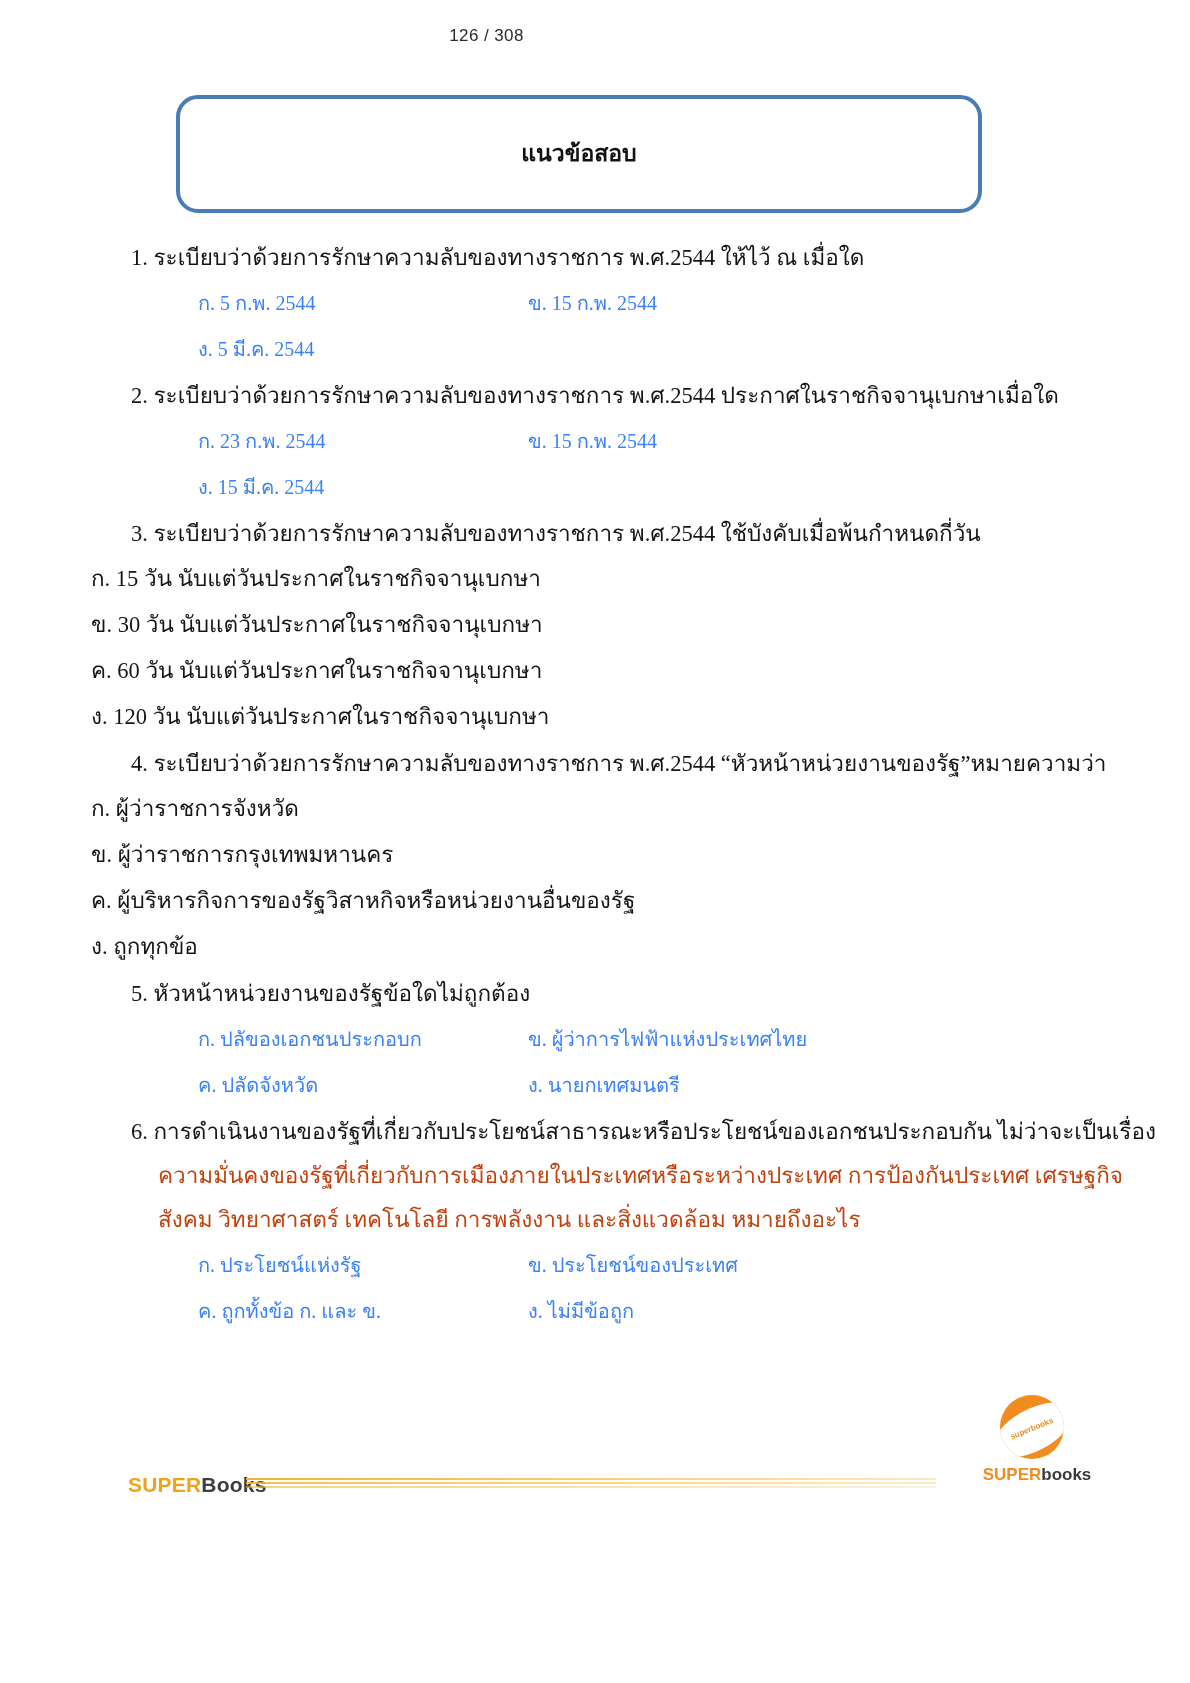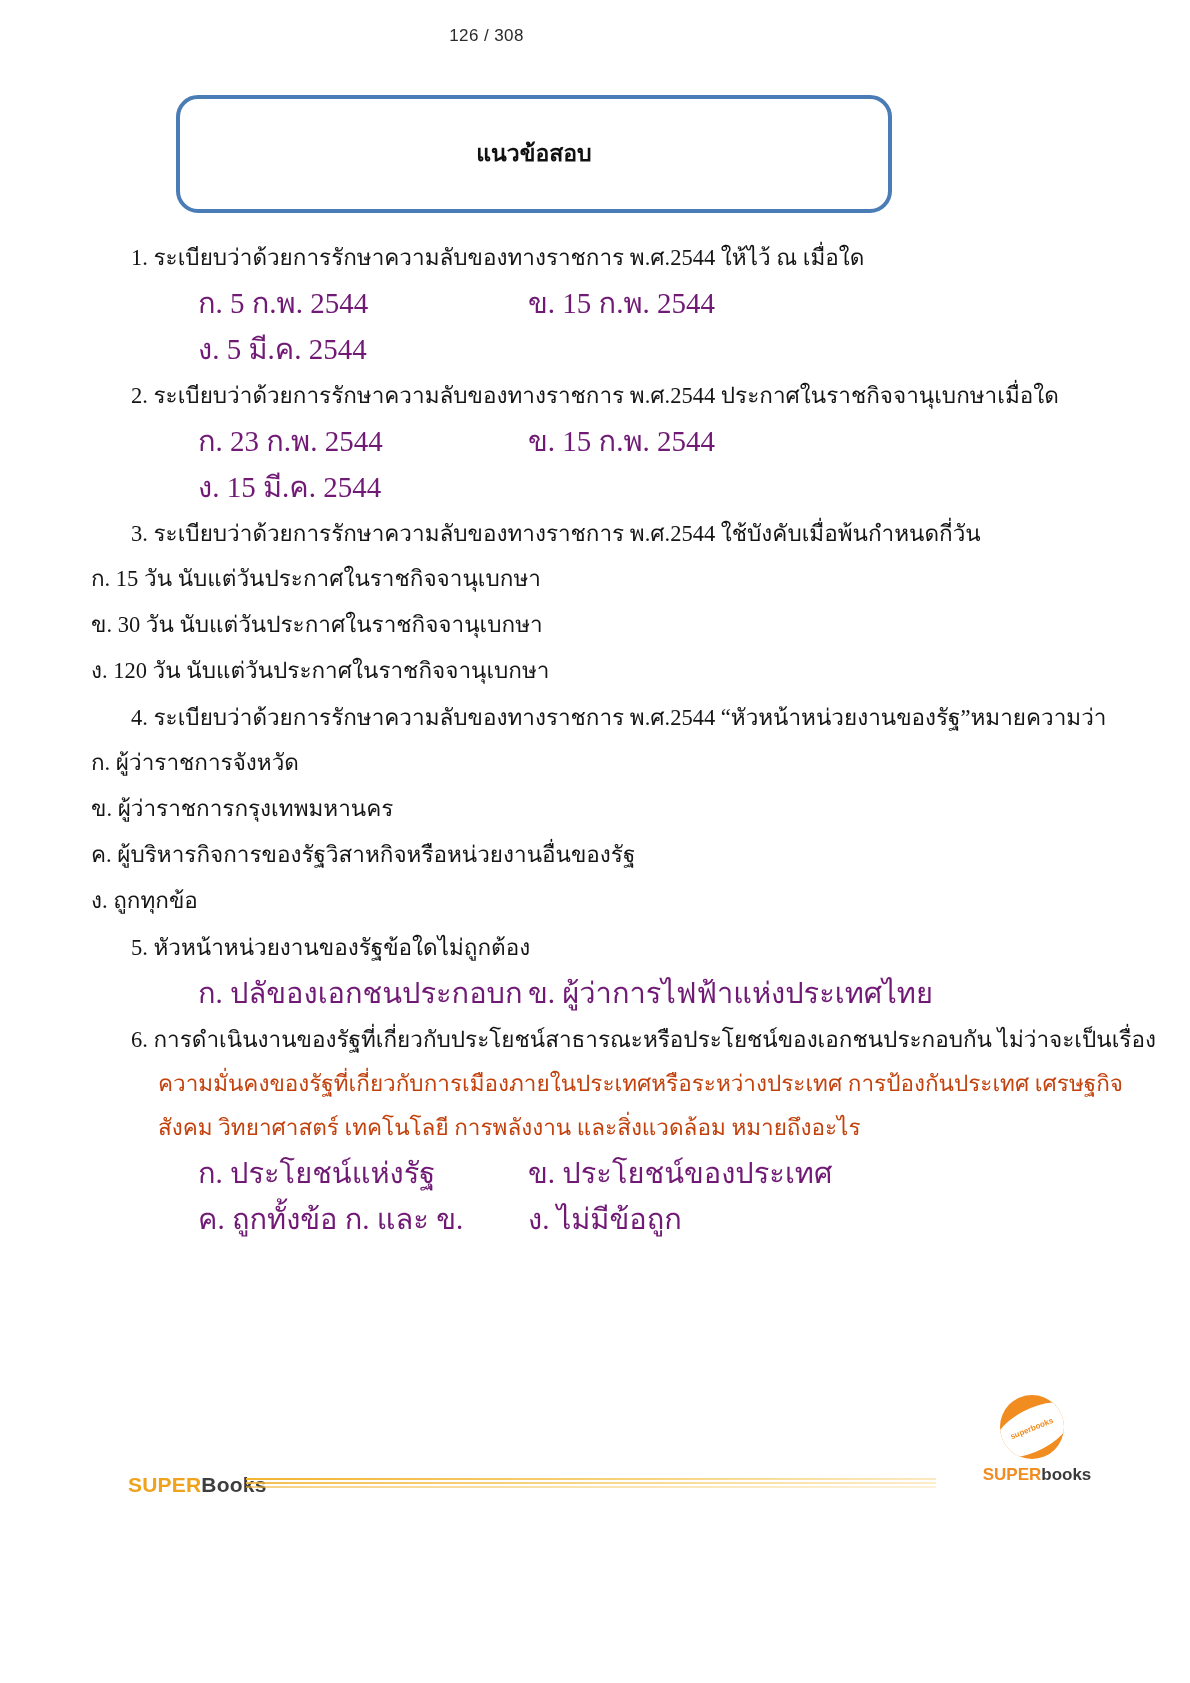--- a/index.html
+++ b/index.html
@@ -27,21 +27,21 @@
     font-size: 17px;
     color: #2b2b2b;
     letter-spacing: 0.4px;
   }
 
   
   .title-box {
     position: absolute;
     left: 176px;
     top: 95px;
-    width: 716px;
+    width: 806px;
     height: 118px;
     border: 4px solid #4a7cb5;
     border-radius: 22px;
     box-sizing: border-box;
     background: #ffffff;
   }
   .title-inner {
     position: absolute;
     left: 0;
     top: 0;
@@ -90,22 +90,22 @@
   }
 
   
   .choices-2col {
     padding-left: 198px;
     display: block;
   }
   .choice-row {
     display: flex;
     line-height: 46px;
-    font-size: 29px;
-    color: #701a75;
+    font-size: 20px;
+    color: #3b82f6;
   }
   .choice-col {
     width: 330px;
     flex: 0 0 330px;
     white-space: nowrap;
   }
 
   
   .choices-1col {
     padding-left: 91px;
@@ -241,40 +241,45 @@
         <div class="choice-col">ง. 15 มี.ค. 2544</div>
       </div>
     </div>
   </div>
 
   <div class="q-block">
     <div class="q-stem">3. ระเบียบว่าด้วยการรักษาความลับของทางราชการ พ.ศ.2544 ใช้บังคับเมื่อพ้นกำหนดกี่วัน</div>
     <div class="choices-1col">
       <div class="choice-single">ก. 15 วัน  นับแต่วันประกาศในราชกิจจานุเบกษา</div>
       <div class="choice-single">ข. 30 วัน  นับแต่วันประกาศในราชกิจจานุเบกษา</div>
+      <div class="choice-single">ค. 60 วัน  นับแต่วันประกาศในราชกิจจานุเบกษา</div>
       <div class="choice-single">ง. 120 วัน  นับแต่วันประกาศในราชกิจจานุเบกษา</div>
     </div>
   </div>
 
   <div class="q-block">
     <div class="q-stem">4. ระเบียบว่าด้วยการรักษาความลับของทางราชการ พ.ศ.2544 “หัวหน้าหน่วยงานของรัฐ”หมายความว่า</div>
     <div class="choices-1col">
       <div class="choice-single">ก. ผู้ว่าราชการจังหวัด</div>
       <div class="choice-single">ข. ผู้ว่าราชการกรุงเทพมหานคร</div>
       <div class="choice-single">ค. ผู้บริหารกิจการของรัฐวิสาหกิจหรือหน่วยงานอื่นของรัฐ</div>
       <div class="choice-single">ง. ถูกทุกข้อ</div>
     </div>
   </div>
 
   <div class="q-block">
     <div class="q-stem">5. หัวหน้าหน่วยงานของรัฐข้อใดไม่ถูกต้อง</div>
     <div class="choices-2col">
       <div class="choice-row">
         <div class="choice-col">ก. ปลัของเอกชนประกอบก</div>
         <div class="choice-col">ข. ผู้ว่าการไฟฟ้าแห่งประเทศไทย</div>
+      </div>
+      <div class="choice-row">
+        <div class="choice-col">ค. ปลัดจังหวัด</div>
+        <div class="choice-col">ง. นายกเทศมนตรี</div>
       </div>
     </div>
   </div>
 
   <div class="q-block">
     <div class="q-stem">6. การดำเนินงานของรัฐที่เกี่ยวกับประโยชน์สาธารณะหรือประโยชน์ของเอกชนประกอบกัน ไม่ว่าจะเป็นเรื่อง</div>
     <div class="q-stem-cont">ความมั่นคงของรัฐที่เกี่ยวกับการเมืองภายในประเทศหรือระหว่างประเทศ การป้องกันประเทศ เศรษฐกิจ</div>
     <div class="q-stem-cont">สังคม วิทยาศาสตร์ เทคโนโลยี การพลังงาน และสิ่งแวดล้อม หมายถึงอะไร</div>
     <div class="choices-2col">
       <div class="choice-row">

